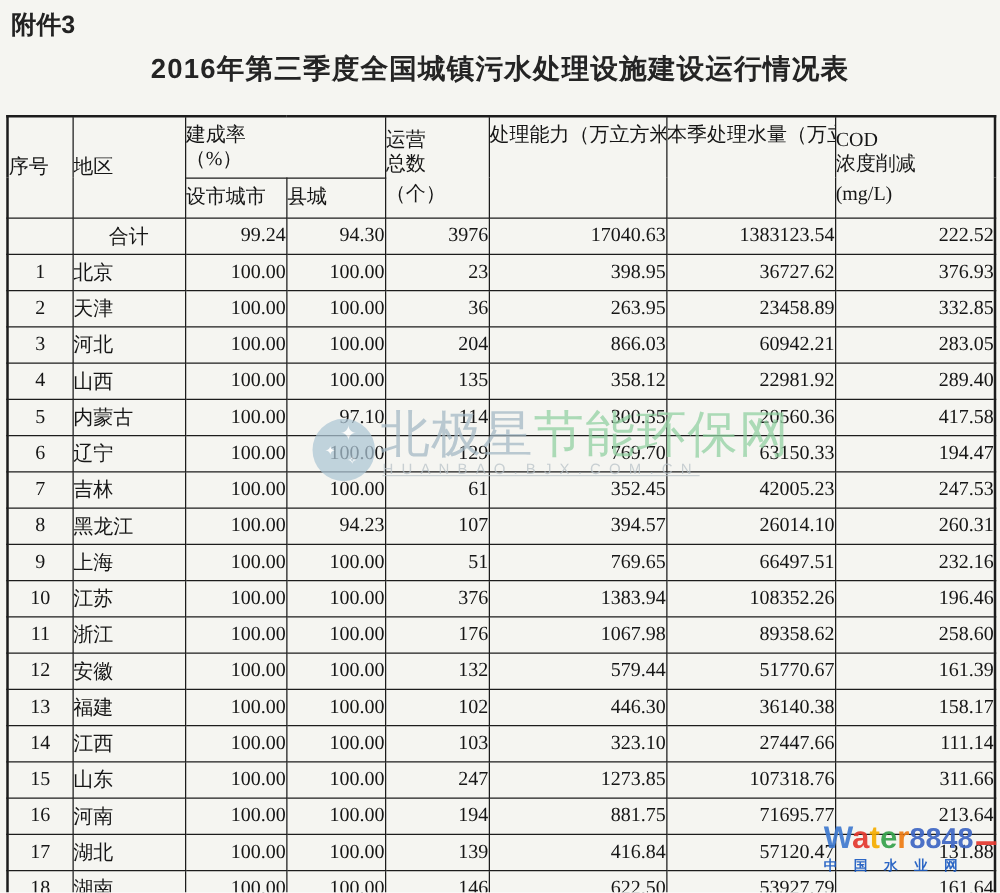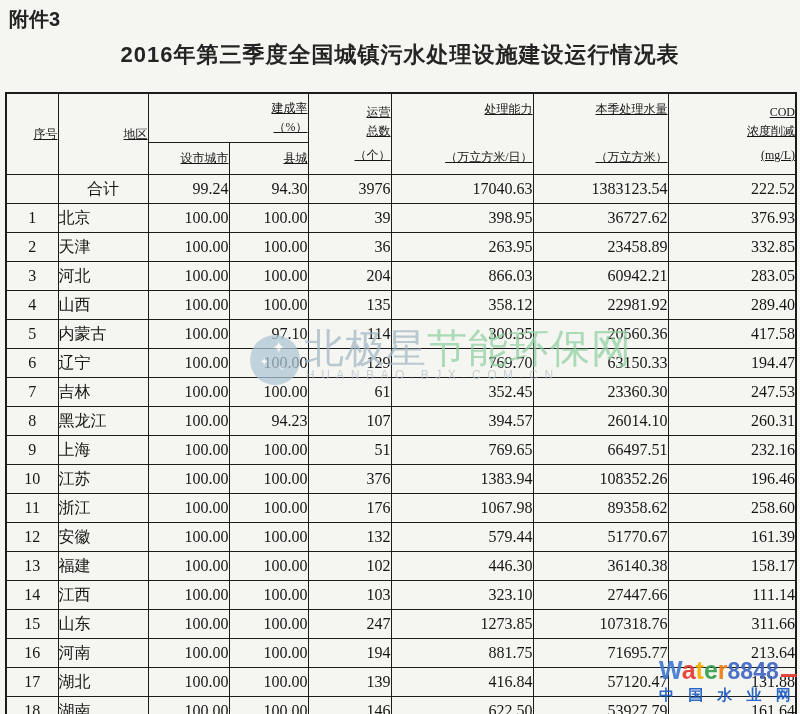--- a/index.html
+++ b/index.html
@@ -21,24 +21,24 @@
   }
   table.main {
     position:absolute; left:5px; top:92px; width:790px;
     border-collapse:collapse; table-layout:fixed;
     border:2px solid #1c1c1c;
   }
   .main th, .main td {
     border:1px solid #1c1c1c; font-weight:normal;
     overflow:hidden; white-space:nowrap; padding:0;
   }
-  .main thead th { font-size:12px; text-align:right; vertical-align:middle; line-height:20px;text-decoration:underline; }
+  .main thead th { font-size:16px; text-align:left; vertical-align:middle; line-height:20px; }
   .h1 th { height:47px; }
   .h2 th { height:31px; }
-  .hcell-sp { display:flex; flex-direction:column; justify-content:space-between; height:68px; padding:5px 0 7px 0; }
+  .hcell-sp { display:flex; justify-content:space-between; height:68px; padding:5px 0 7px 0; }
   .hcell-tight div { line-height:19px; }
   .unit-gap { margin-top:5px; }
   .main tbody td { font-size:16px; height:28px; }
   .c-seq   { text-align:center; }
   .c-region{ text-align:left; padding-left:8px; }
   .c-num   { text-align:right; padding-right:14px; }
   .total-row .c-region { text-align:center; padding-left:0;margin-top:35px; }
 
   
   .wm-center {
@@ -59,34 +59,34 @@
   .wm-text { margin-left:4px; }
   .wm-line1 {
     font-family:"Liberation Sans", sans-serif; font-weight:normal;
     font-size:40px; line-height:36px; letter-spacing:1px; white-space:nowrap;
   }
   .wm-brand  { color:#a3b8c4; }
   .wm-brand2 { color:#8fd0a0; }
   .wm-domain {
     margin-top:2px; margin-left:2px;
     font-family:"Liberation Sans", sans-serif;
-    font-size:12px; letter-spacing:6.5px; color:#b7c1c7; white-space:nowrap;
+    font-size:12px; letter-spacing:6.5px; color:#b7c1c7; white-space:nowrap;text-decoration:underline;
   }
 
   
   .wm-corner {
     position:absolute; left:659px; top:657px; width:140px;
     pointer-events:none; font-family:"Liberation Sans", sans-serif;
     opacity:.92;
   }
   .wm-row1 { font-size:25px; font-weight:bold; line-height:26px; white-space:nowrap; }
   .w8-num  { color:#3e66c4; font-size:23px;text-align:right; }
   .w8-dash { display:inline-block; width:16px; height:3px; background:#e4392f; margin-left:2px; vertical-align:2px; }
   .wm-row2 {
-    margin-top:2px; font-size:15px; font-weight:bold; color:#1d5cc2;
+    margin-top:2px; font-size:11px; font-weight:bold; color:#1d5cc2;
     letter-spacing:5px; white-space:nowrap;
   }
 </style>
 </head>
 <body>
 
 <div class="page">
 
   <div class="attachment">附件3</div>
 
@@ -154,21 +154,21 @@
         <td class="c-num">3976</td>
         <td class="c-num">17040.63</td>
         <td class="c-num">1383123.54</td>
         <td class="c-num">222.52</td>
       </tr>
     <tr>
           <td class="c-seq">1</td>
           <td class="c-region">北京</td>
           <td class="c-num">100.00</td>
           <td class="c-num">100.00</td>
-          <td class="c-num">39</td>
+          <td class="c-num">23</td>
           <td class="c-num">398.95</td>
           <td class="c-num">36727.62</td>
           <td class="c-num">376.93</td>
         </tr>
         <tr>
           <td class="c-seq">2</td>
           <td class="c-region">天津</td>
           <td class="c-num">100.00</td>
           <td class="c-num">100.00</td>
           <td class="c-num">36</td>
@@ -216,21 +216,21 @@
           <td class="c-num">63150.33</td>
           <td class="c-num">194.47</td>
         </tr>
         <tr>
           <td class="c-seq">7</td>
           <td class="c-region">吉林</td>
           <td class="c-num">100.00</td>
           <td class="c-num">100.00</td>
           <td class="c-num">61</td>
           <td class="c-num">352.45</td>
-          <td class="c-num">23360.30</td>
+          <td class="c-num">42005.23</td>
           <td class="c-num">247.53</td>
         </tr>
         <tr>
           <td class="c-seq">8</td>
           <td class="c-region">黑龙江</td>
           <td class="c-num">100.00</td>
           <td class="c-num">94.23</td>
           <td class="c-num">107</td>
           <td class="c-num">394.57</td>
           <td class="c-num">26014.10</td>

